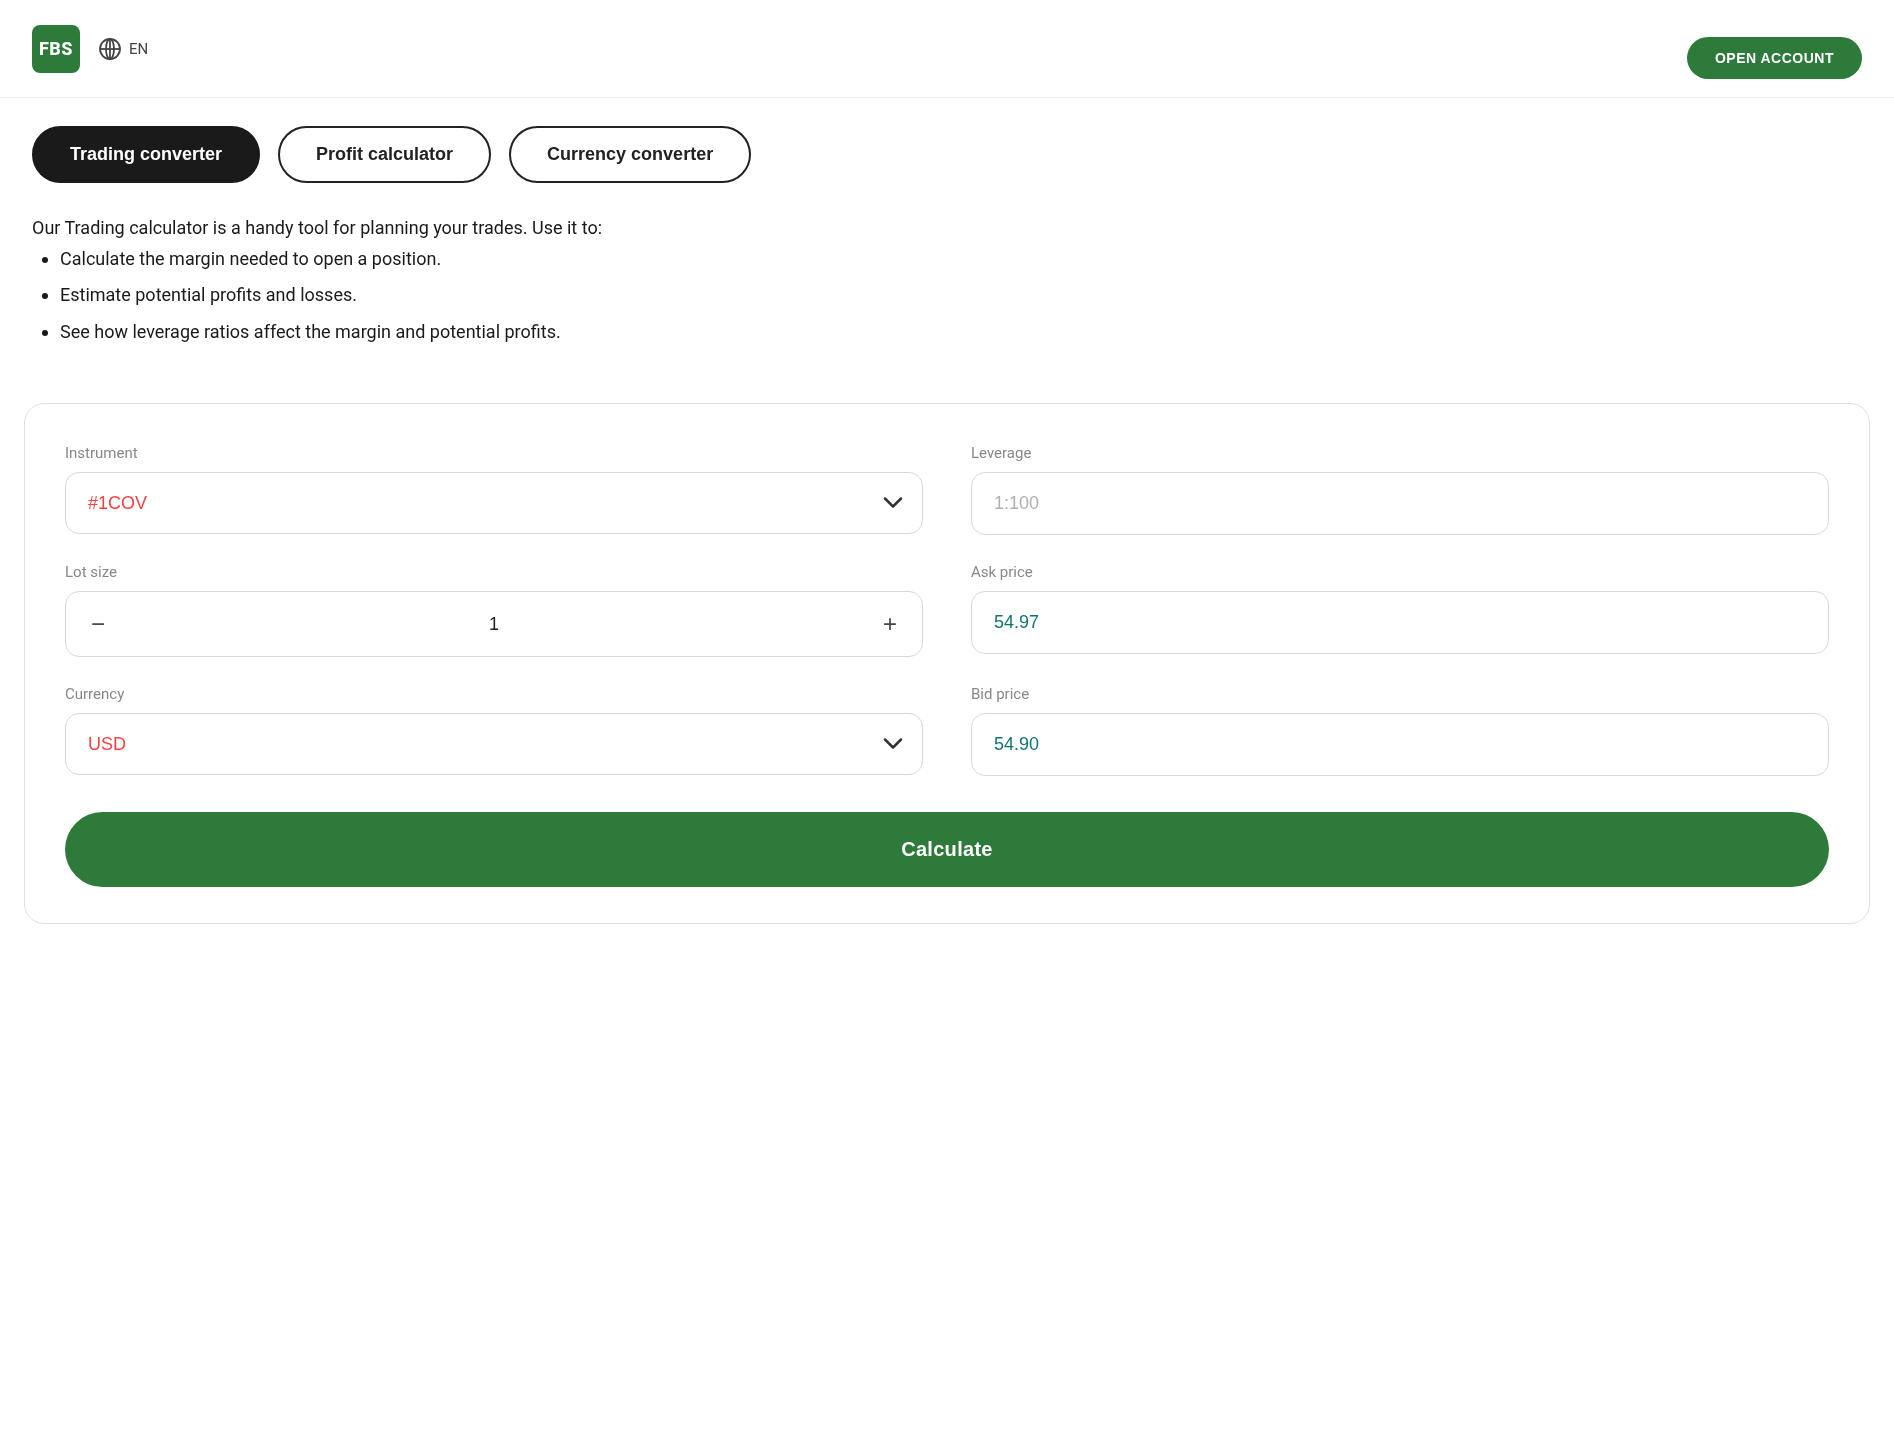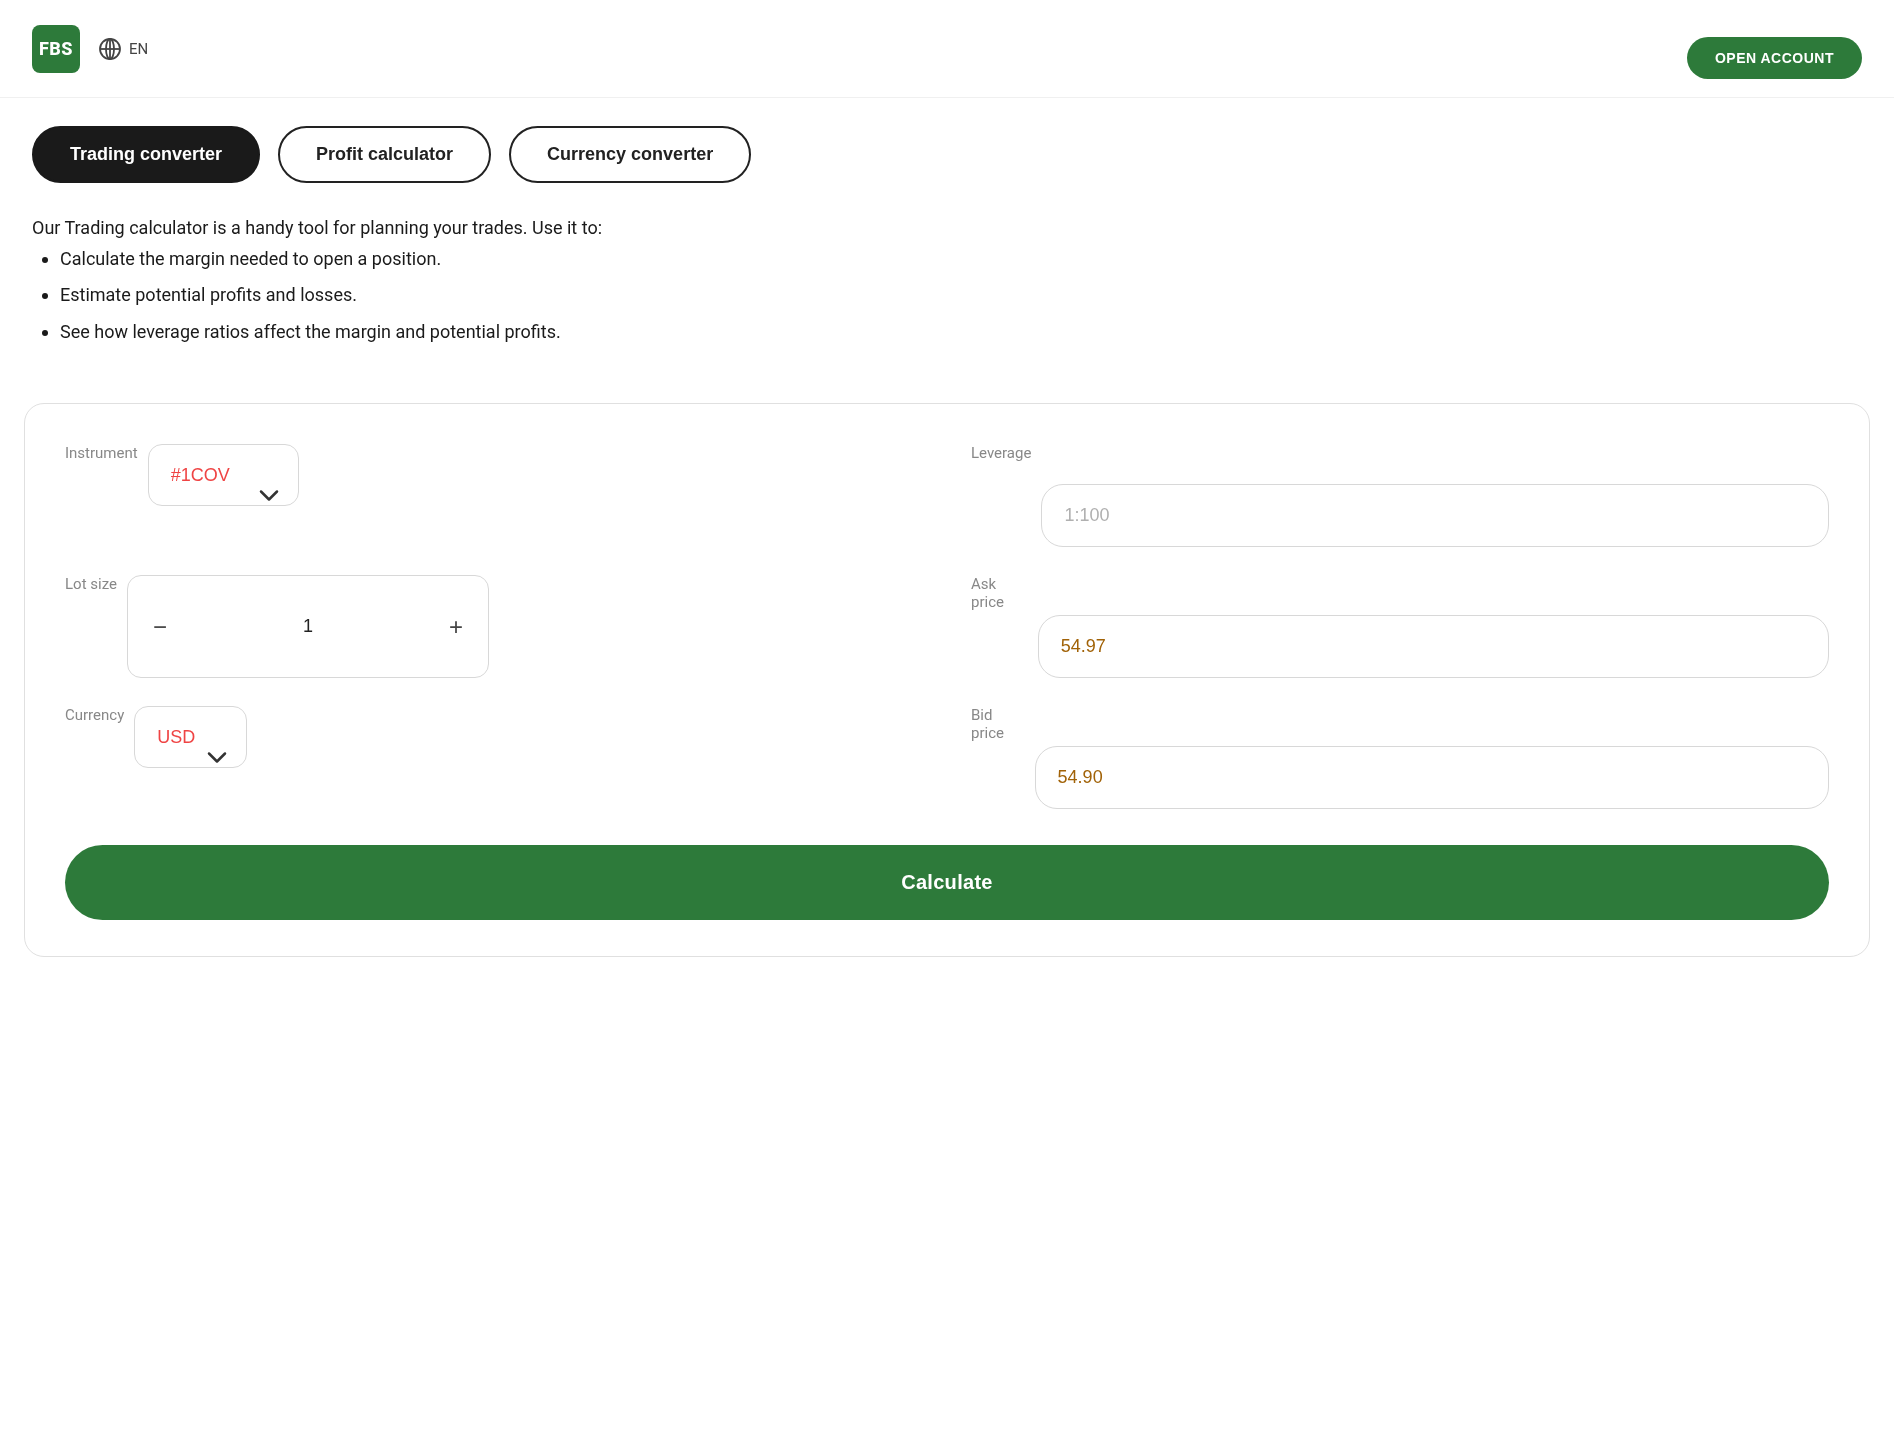--- a/index.html
+++ b/index.html
@@ -112,38 +112,37 @@
     }
 
     .calc-grid {
       display: grid;
       grid-template-columns: 1fr 1fr;
       gap: 28px 48px;
     }
 
     .field-group {
       display: flex;
-      flex-direction: row;
+      flex-direction: column;
       gap: 10px;
     }
     .field-label {
       font-size: 15px;
       color: #888;
       font-weight: 400;
     }
     .field-input {
       border: 1.5px solid #d8d8d8;
-      border-radius: 22px;
+      border-radius: 14px;
       padding: 20px 22px;
       font-size: 18px;
-      color: #a16207;
+      color: #0f766e;
       background: #fff;
       outline: none;
       width: 100%;
-      margin-top: 40px;
     }
     .field-input::placeholder {
       color: #b0b0b0;
     }
 
     
     .select-wrapper {
       position: relative;
     }
     .select-wrapper select {

